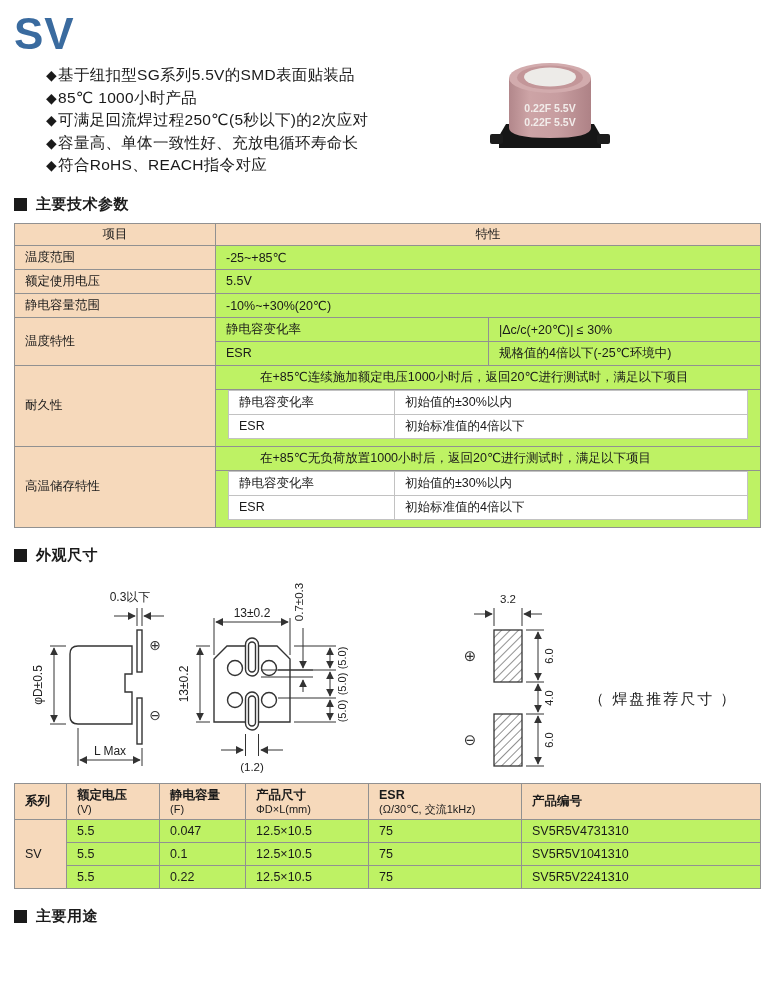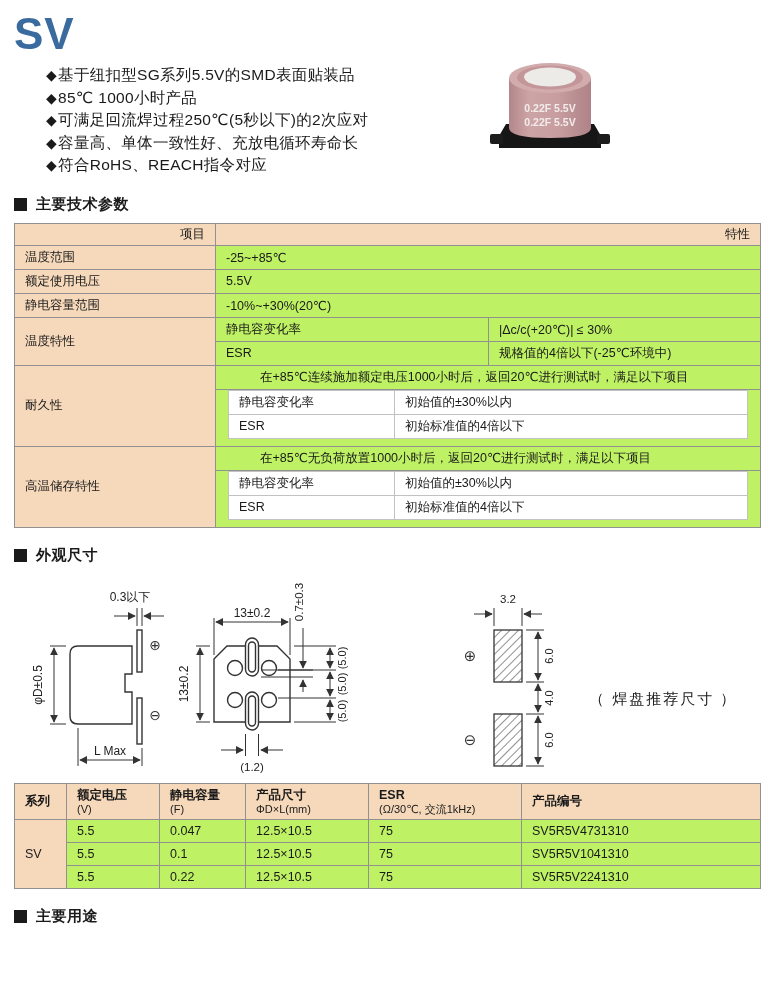--- a/index.html
+++ b/index.html
@@ -58,21 +58,21 @@
   table { border-collapse: collapse; width: 746px; table-layout: fixed; }
   table, td { border: 1px solid #919191; }
   td {
     font-size: 12.5px;
     padding: 3px 10px;
     height: 23px;
     vertical-align: middle;
     background: #bef264;
   }
   td.peach { background: #f6d9bb; }
-  td.center { text-align: right; font-family: Liberation Mono, monospace; }
+  td.center { text-align: center; font-family: Liberation Mono, monospace; }
   .spec-table td.hdr { height: 20px; padding: 2px 10px; }
 
   
   td.nest-cell { padding: 0; border-left: 1px solid #919191; }
   .nest-wrap { padding: 0 12px 7px 12px; }
   table.nest { width: 100%; }
   table.nest, table.nest td { border: 1px solid #c2c2c2; }
   table.nest td { font-size: 12.5px; height: 24px; padding: 2px 10px; background: #fff; }
   table.nest td.n-name { width: 166px; }
   td.cond { border-bottom: none; padding-left: 44px; }

